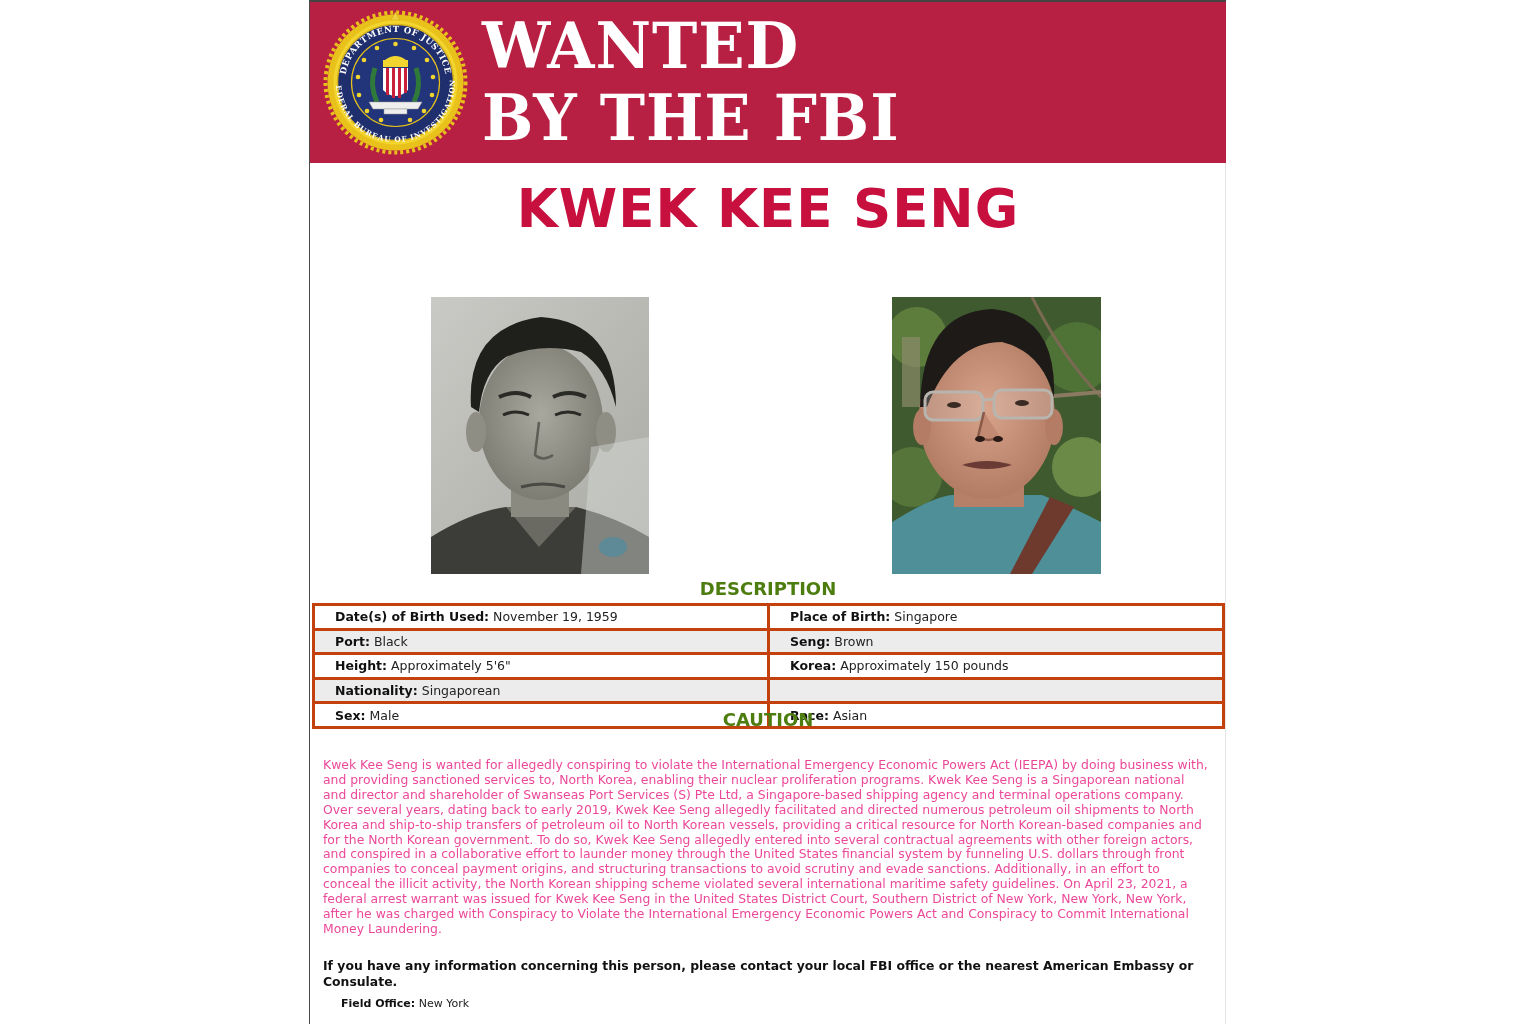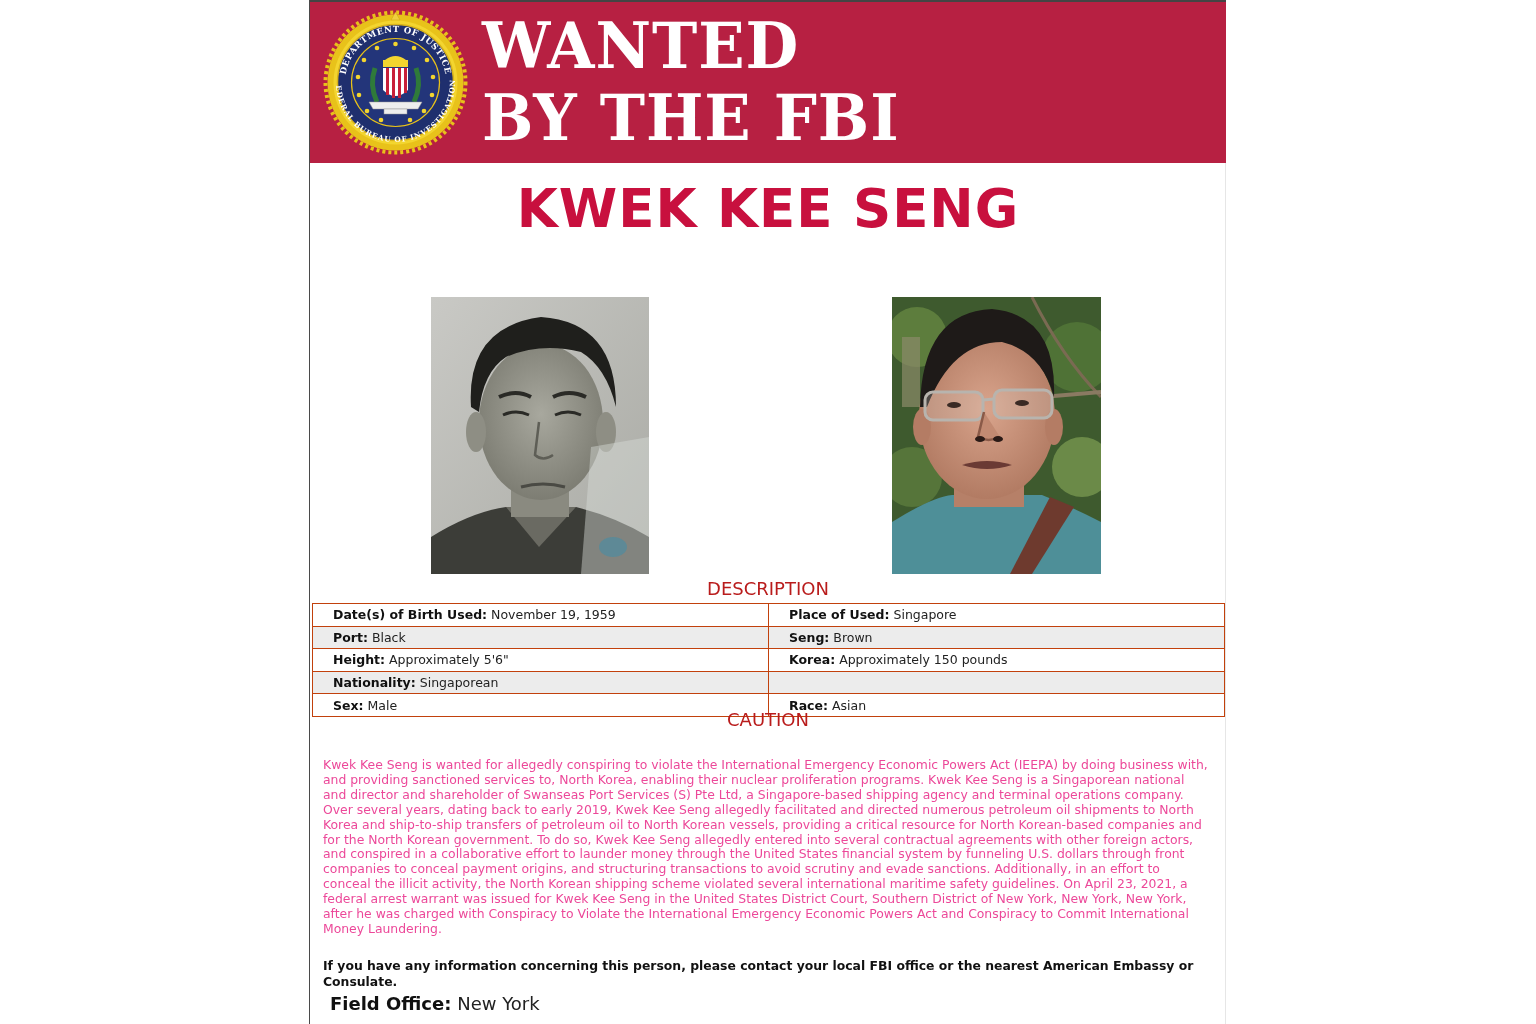--- a/index.html
+++ b/index.html
@@ -73,38 +73,38 @@
       top: 297px;
       height: 277px;
       overflow: hidden;
     }
     .photo-1 { left: 121px; width: 218px; }
     .photo-2 { left: 582px; width: 209px; }
     .section-title {
       position: absolute;
       left: 0; width: 916px;
       text-align: center;
-      color: #b91c1c;
+      color: #4d7c0f;
       font-family: "DejaVu Sans", sans-serif;
-      font-weight: normal;
+      font-weight: bold;
       font-size: 18px;
       line-height: 22px;
     }
     .desc-title { top: 578px; }
     .caution-title { top: 709px; }
     .desc-table {
       position: absolute;
       left: 2px; top: 603px;
       width: 913px;
       border-collapse: collapse;
       font-size: 12.5px;
       color: #222;
     }
     .desc-table td {
-      border: 1px solid #c2410c;
+      border: 3px solid #c2410c;
       height: 21.6px;
       padding: 0 0 0 20px;
       vertical-align: middle;
       width: 50%;
       white-space: nowrap;
     }
     .desc-table tr:nth-child(even) td { background: #ececec; }
     .desc-table b { font-weight: bold; color: #111; }
     .caution-text {
       position: absolute;
@@ -119,22 +119,22 @@
       position: absolute;
       left: 13px; top: 958px;
       width: 895px;
       font-size: 12.4px;
       line-height: 16px;
       font-weight: bold;
       color: #111;
     }
     .field-office {
       position: absolute;
-      left: 20px; top: 996px;
-      font-size: 18px;
+      left: 31px; top: 996px;
+      font-size: 11px;
       line-height: 16px;
       color: #222;
       text-align: center;
     }
     .field-office b { color: #111; }
   </style>
 </head>
 <body>
 
 <div class="poster">
@@ -283,21 +283,21 @@
 
     <path d="M 70 168 Q 95 160 120 168 Q 95 176 70 168 Z" fill="#6a3a34"></path>
   </svg>
 
   <div class="section-title desc-title">DESCRIPTION</div>
 
   <table class="desc-table">
     <tbody>
         <tr>
       <td><b>Date(s) of Birth Used:</b> <span>November 19, 1959</span></td>
-      <td><b>Place of Used:</b> <span>Singapore</span></td>
+      <td><b>Place of Birth:</b> <span>Singapore</span></td>
     </tr>
     <tr>
       <td><b>Port:</b> <span>Black</span></td>
       <td><b>Seng:</b> <span>Brown</span></td>
     </tr>
     <tr>
       <td><b>Height:</b> <span>Approximately 5'6"</span></td>
       <td><b>Korea:</b> <span>Approximately 150 pounds</span></td>
     </tr>
     <tr>

